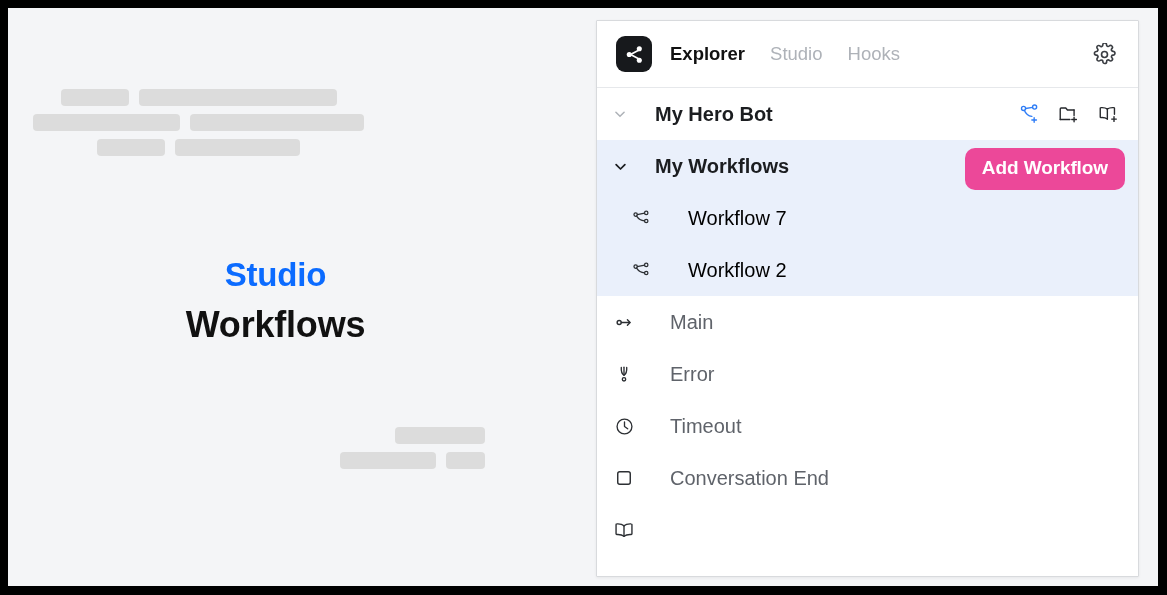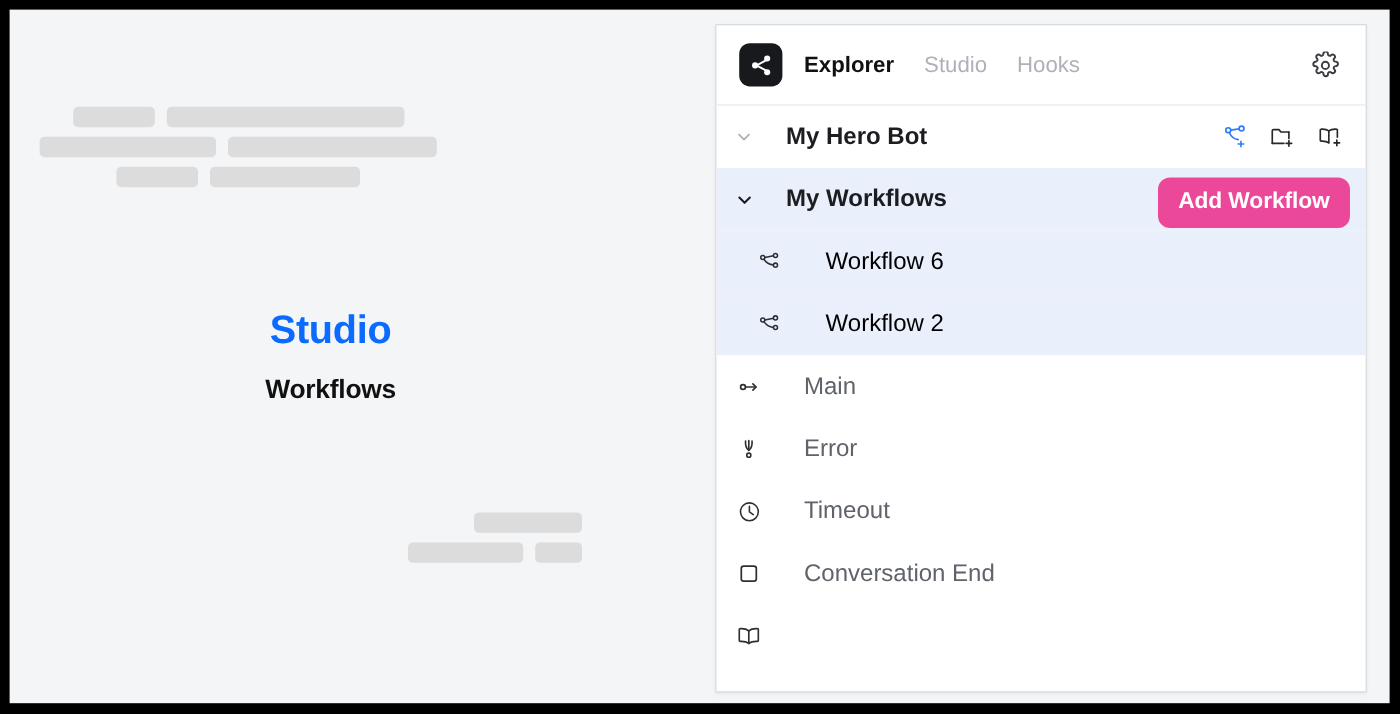--- a/index.html
+++ b/index.html
@@ -51,21 +51,21 @@
     text-align: center;
   }
   #brand .line1 {
     font-size: 33px;
     font-weight: bold;
     color: #0b6bff;
     letter-spacing: -0.2px;
     line-height: 44px;
   }
   #brand .line2 {
-    font-size: 22px;
+    font-size: 36px;
     font-weight: bold;
     color: #111111;
     letter-spacing: -0.2px;
     line-height: 44px;
     margin-top: 6px;
   }
 
   
   #panel {
     position: absolute;
@@ -308,21 +308,21 @@
         <div class="row child">
           <span class="leaf-icon">
             <svg width="22" height="22" viewBox="0 0 26 26" fill="none" stroke="#2c2f33" stroke-width="1.5">
               <circle cx="5.5" cy="9" r="2"></circle>
               <circle cx="18" cy="7" r="2"></circle>
               <circle cx="18" cy="16.5" r="2"></circle>
               <path d="M7.5 9 L16 7.3" stroke-linecap="round"></path>
               <path d="M6.6 10.7 C9 14.4 12.4 16 16 16.4" stroke-linecap="round"></path>
             </svg>
           </span>
-          <span class="row-label">Workflow 6</span>
+          <span class="row-label">Workflow 7</span>
         </div>
 
         <div class="row child">
           <span class="leaf-icon">
             <svg width="22" height="22" viewBox="0 0 26 26" fill="none" stroke="#2c2f33" stroke-width="1.5">
               <circle cx="5.5" cy="9" r="2"></circle>
               <circle cx="18" cy="7" r="2"></circle>
               <circle cx="18" cy="16.5" r="2"></circle>
               <path d="M7.5 9 L16 7.3" stroke-linecap="round"></path>
               <path d="M6.6 10.7 C9 14.4 12.4 16 16 16.4" stroke-linecap="round"></path>

